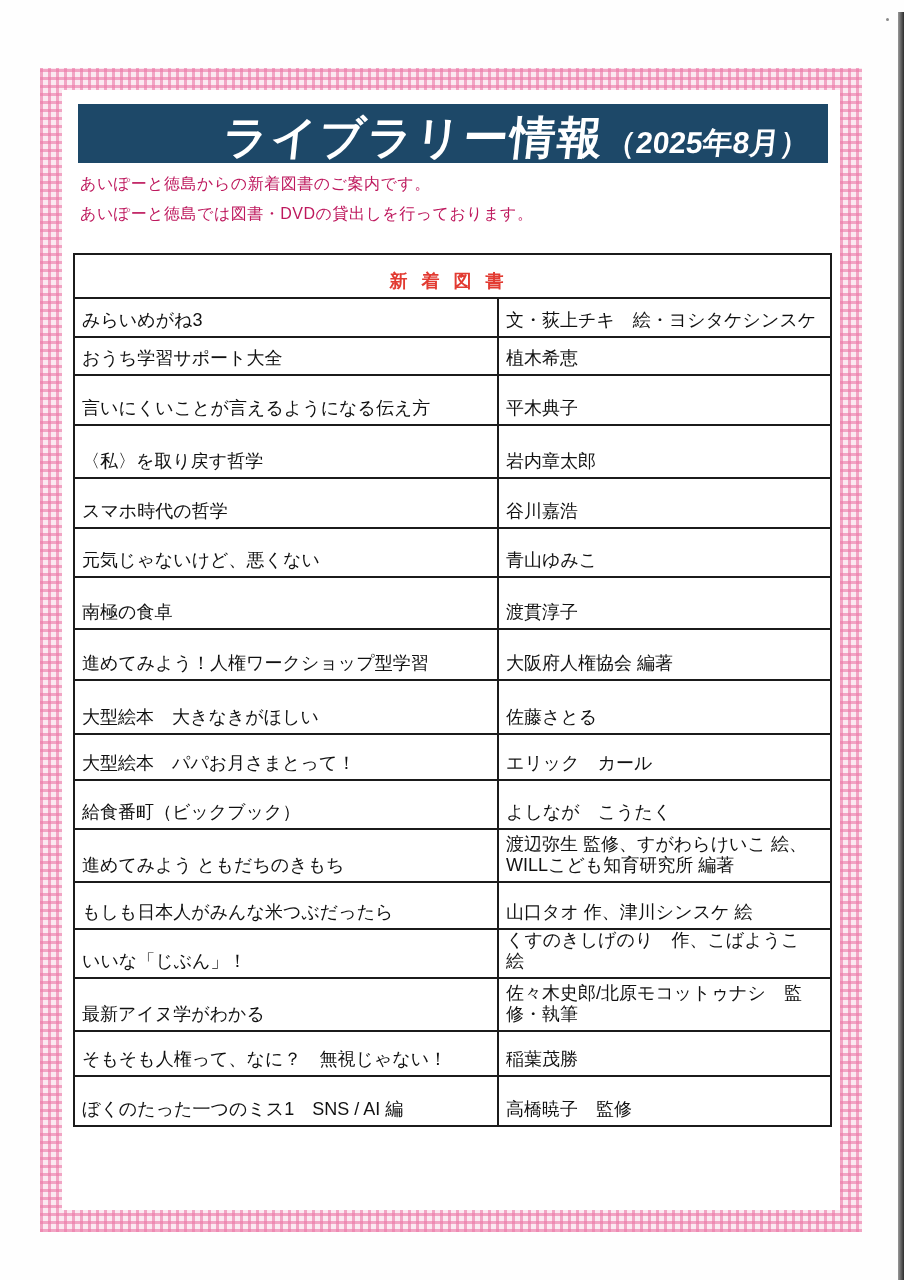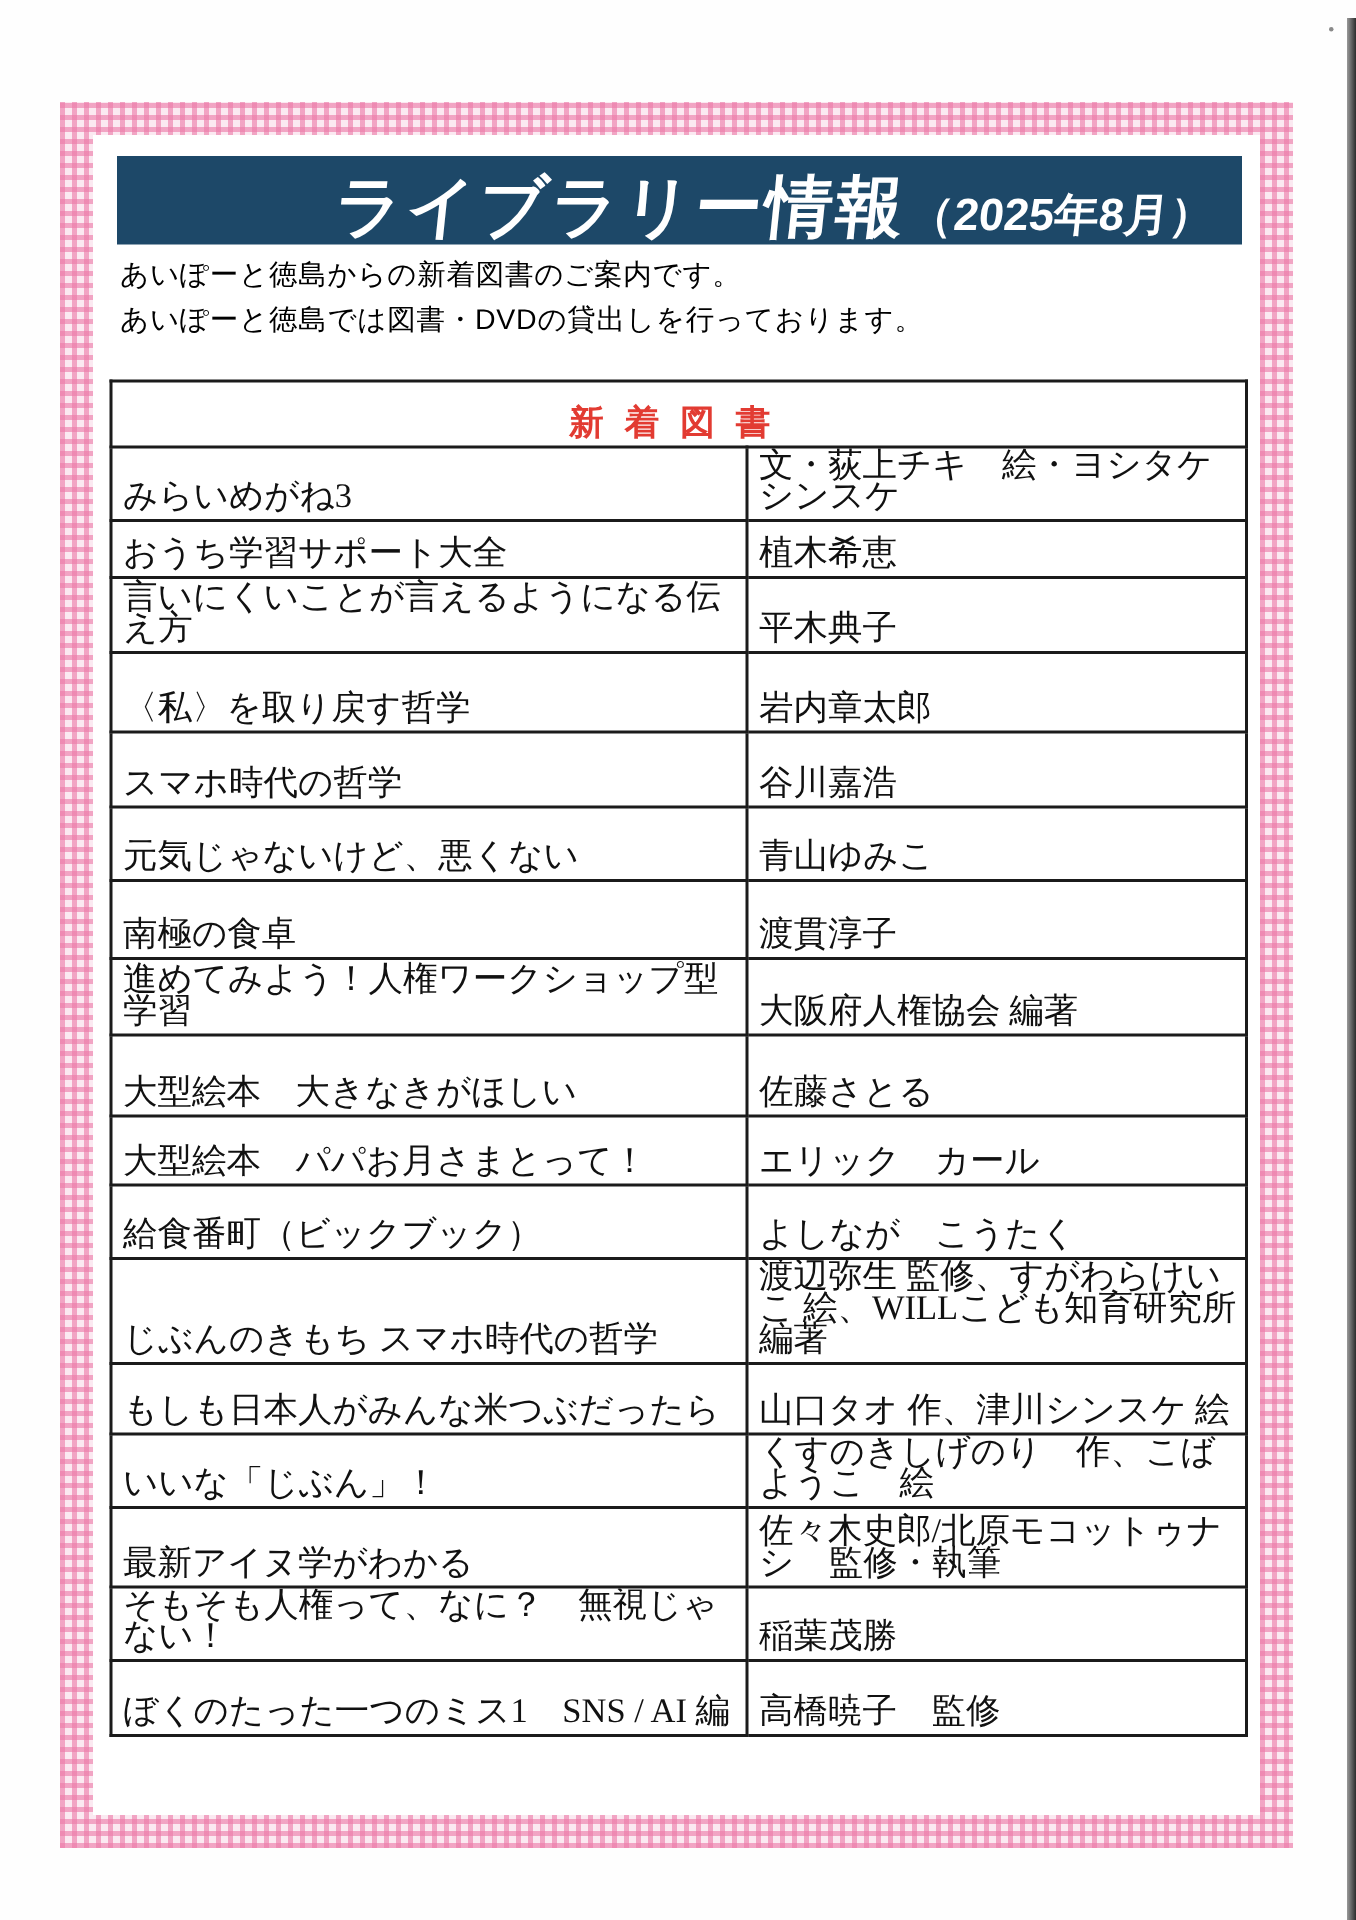--- a/index.html
+++ b/index.html
@@ -49,36 +49,35 @@
     font-size:45px;font-weight:900;letter-spacing:2px;
     transform:skewX(-6deg);line-height:59px;
   }
   .banner .t-date{
     font-size:30px;font-weight:900;letter-spacing:0px;
     transform:skewX(-6deg);margin-left:2px;
   }
   
   .intro{
     position:absolute;left:80px;top:169px;width:700px;
-    font-size:19px;line-height:30px;color:#000000;letter-spacing:0.5px;
+    font-size:16px;line-height:30px;color:#be185d;letter-spacing:0.5px;
   }
   
   table.books{
     position:absolute;left:73px;top:253px;width:757px;
     border-collapse:collapse;table-layout:fixed;
   }
   table.books col.c-title{width:424px;}
   table.books col.c-author{width:333px;}
   table.books td{
     border:2px solid var(--line);
     vertical-align:bottom;
-    font-size:23px;line-height:21px;
+    font-size:18px;line-height:21px;
     padding:0 5px 5px 7px;
     overflow:hidden;
-    font-family:Liberation Serif, serif;
   }
   td.table-title{
     height:44px;text-align:center;vertical-align:middle;
     color:var(--red);font-weight:bold;
     font-size:36px;letter-spacing:14px;padding:0 0 2px 14px;line-height:40px;
   }
   td.author-cell{padding-left:8px;}
 </style>
 </head>
 <body>
@@ -144,21 +143,21 @@
       </tr>
       <tr style="height: 46px;">
         <td class="title-cell">大型絵本　パパお月さまとって！</td>
         <td class="author-cell">エリック　カール</td>
       </tr>
       <tr style="height: 49px; margin-left: 40px;">
         <td class="title-cell">給食番町（ビックブック）</td>
         <td class="author-cell">よしなが　こうたく</td>
       </tr>
       <tr style="height: 53px;">
-        <td class="title-cell">じぶんのきもち スマホ時代の哲学</td>
+        <td class="title-cell">進めてみよう ともだちのきもち</td>
         <td class="author-cell">渡辺弥生 監修、すがわらけいこ 絵、WILLこども知育研究所 編著</td>
       </tr>
       <tr style="height: 47px;">
         <td class="title-cell">もしも日本人がみんな米つぶだったら</td>
         <td class="author-cell">山口タオ 作、津川シンスケ 絵</td>
       </tr>
       <tr style="height: 48px;">
         <td class="title-cell">いいな「じぶん」！</td>
         <td class="author-cell">くすのきしげのり　作、こばようこ　絵</td>
       </tr>

